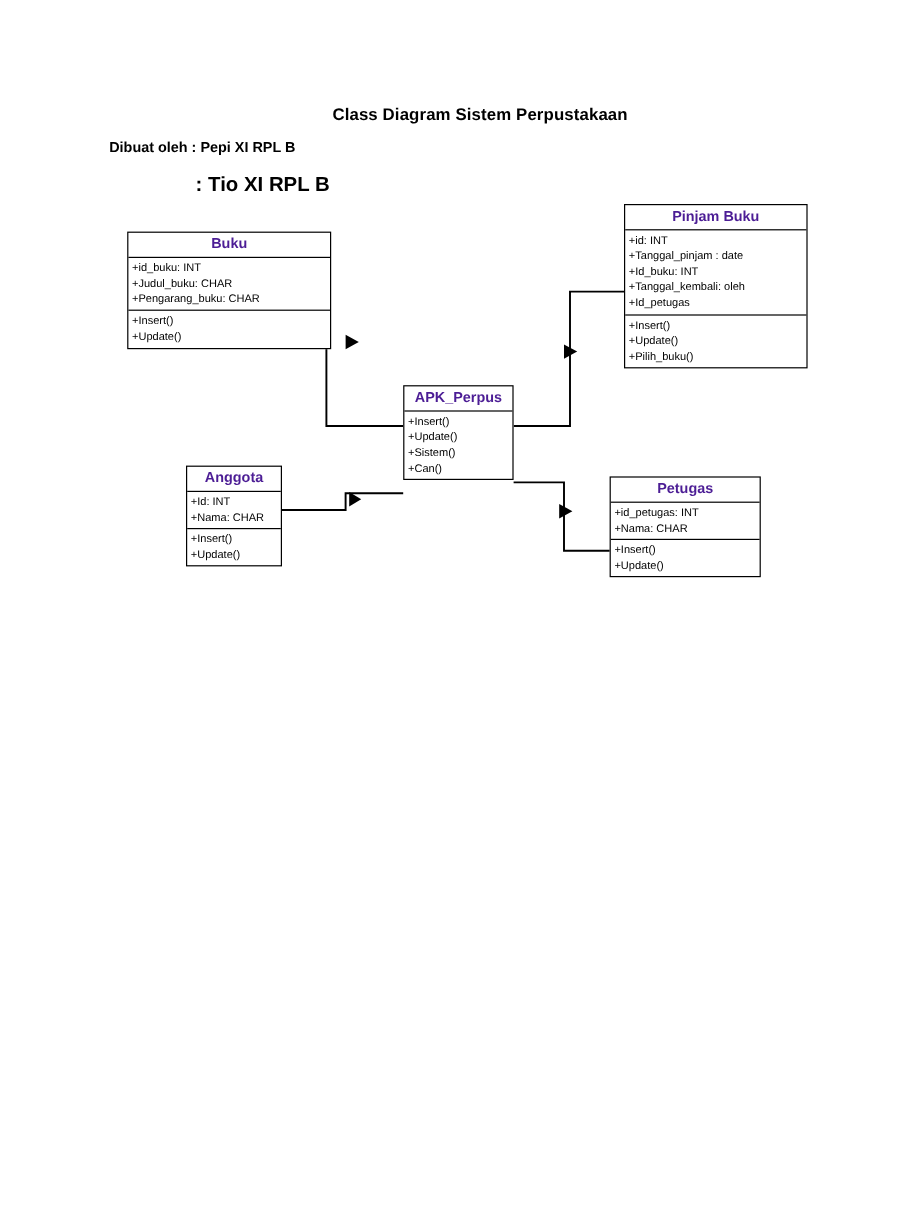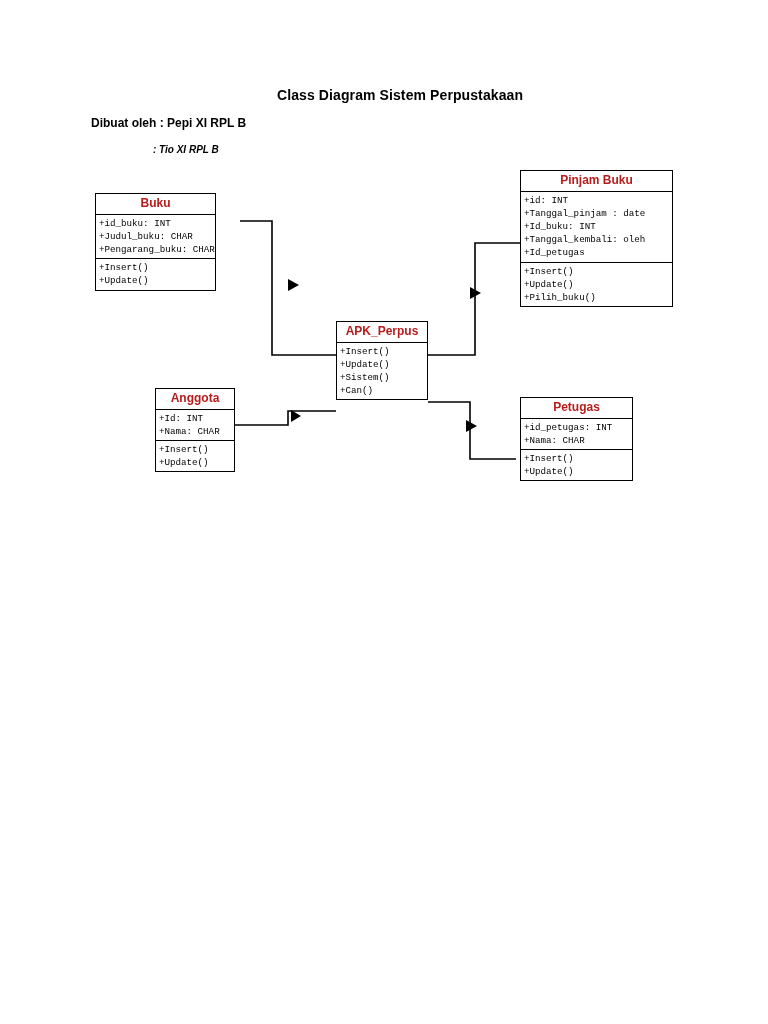--- a/index.html
+++ b/index.html
@@ -31,57 +31,56 @@
     position: absolute;
     left: 91px;
     top: 116px;
     font-size: 12px;
     font-weight: bold;
     color: #000000;
     white-space: nowrap;
   }
   .byline-2 {
     position: absolute;
-    left: 153px;
+    left: 163px;
     top: 144px;
-    font-size: 10px;
-    font-weight: bold;
-    color: #000000;
-    white-space: nowrap;
-    font-style: italic;
+    font-size: 17px;
+    font-weight: bold;
+    color: #000000;
+    white-space: nowrap;
   }
 
   
   .uml-class {
     position: absolute;
     box-sizing: border-box;
     border: 1.5px solid #000000;
     background: #ffffff;
     z-index: 5;
   }
   .uml-title {
     box-sizing: border-box;
     border-bottom: 1.5px solid #000000;
     text-align: center;
     font-weight: bold;
     font-size: 12px;
-    color: #b91c1c;
+    color: #4c1d95;
     padding: 3px 2px 4px 2px;
     line-height: 1.05;
     white-space: nowrap;
   }
   .uml-compartment {
     box-sizing: border-box;
     padding: 2px 0 2px 0;
   }
   .uml-compartment + .uml-compartment {
     border-top: 1.5px solid #000000;
   }
   .uml-row {
-    font-family: Liberation Mono, monospace;
+    font-family: Liberation Sans, sans-serif;
     font-size: 9.2px;
     line-height: 13.2px;
     color: #000000;
     padding-left: 3px;
     white-space: nowrap;
   }
 
   
   .conn-svg {
     position: absolute;
@@ -127,21 +126,21 @@
       <path class="conn-line" d="M 235 425 L 288 425 L 288 411 L 336 411"></path>
       <polygon class="conn-arrow" points="291,410 301,416 291,422"></polygon>
     </g>
 
     <g>
       <path class="conn-line" d="M 428 402 L 470 402 L 470 459 L 516 459"></path>
       <polygon class="conn-arrow" points="466,420 477,426 466,432"></polygon>
     </g>
   </svg>
 
-  <div class="uml-class" style="left:95px; top:193px; width:121px;">
+  <div class="uml-class" style="left:106px; top:193px; width:170px;">
     <div class="uml-title">Buku</div>
     <div class="uml-compartment">
       <div class="uml-row">+id_buku: INT</div>
       <div class="uml-row">+Judul_buku: CHAR</div>
       <div class="uml-row">+Pengarang_buku: CHAR</div>
     </div>
     <div class="uml-compartment">
       <div class="uml-row">+Insert()</div>
       <div class="uml-row">+Update()</div>
     </div>
@@ -178,21 +177,21 @@
     <div class="uml-compartment">
       <div class="uml-row">+Id: INT</div>
       <div class="uml-row">+Nama: CHAR</div>
     </div>
     <div class="uml-compartment">
       <div class="uml-row">+Insert()</div>
       <div class="uml-row">+Update()</div>
     </div>
   </div>
 
-  <div class="uml-class" style="left:520px; top:397px; width:113px;">
+  <div class="uml-class" style="left:508px; top:397px; width:126px;">
     <div class="uml-title">Petugas</div>
     <div class="uml-compartment">
       <div class="uml-row">+id_petugas: INT</div>
       <div class="uml-row">+Nama: CHAR</div>
     </div>
     <div class="uml-compartment">
       <div class="uml-row">+Insert()</div>
       <div class="uml-row">+Update()</div>
     </div>
   </div>

